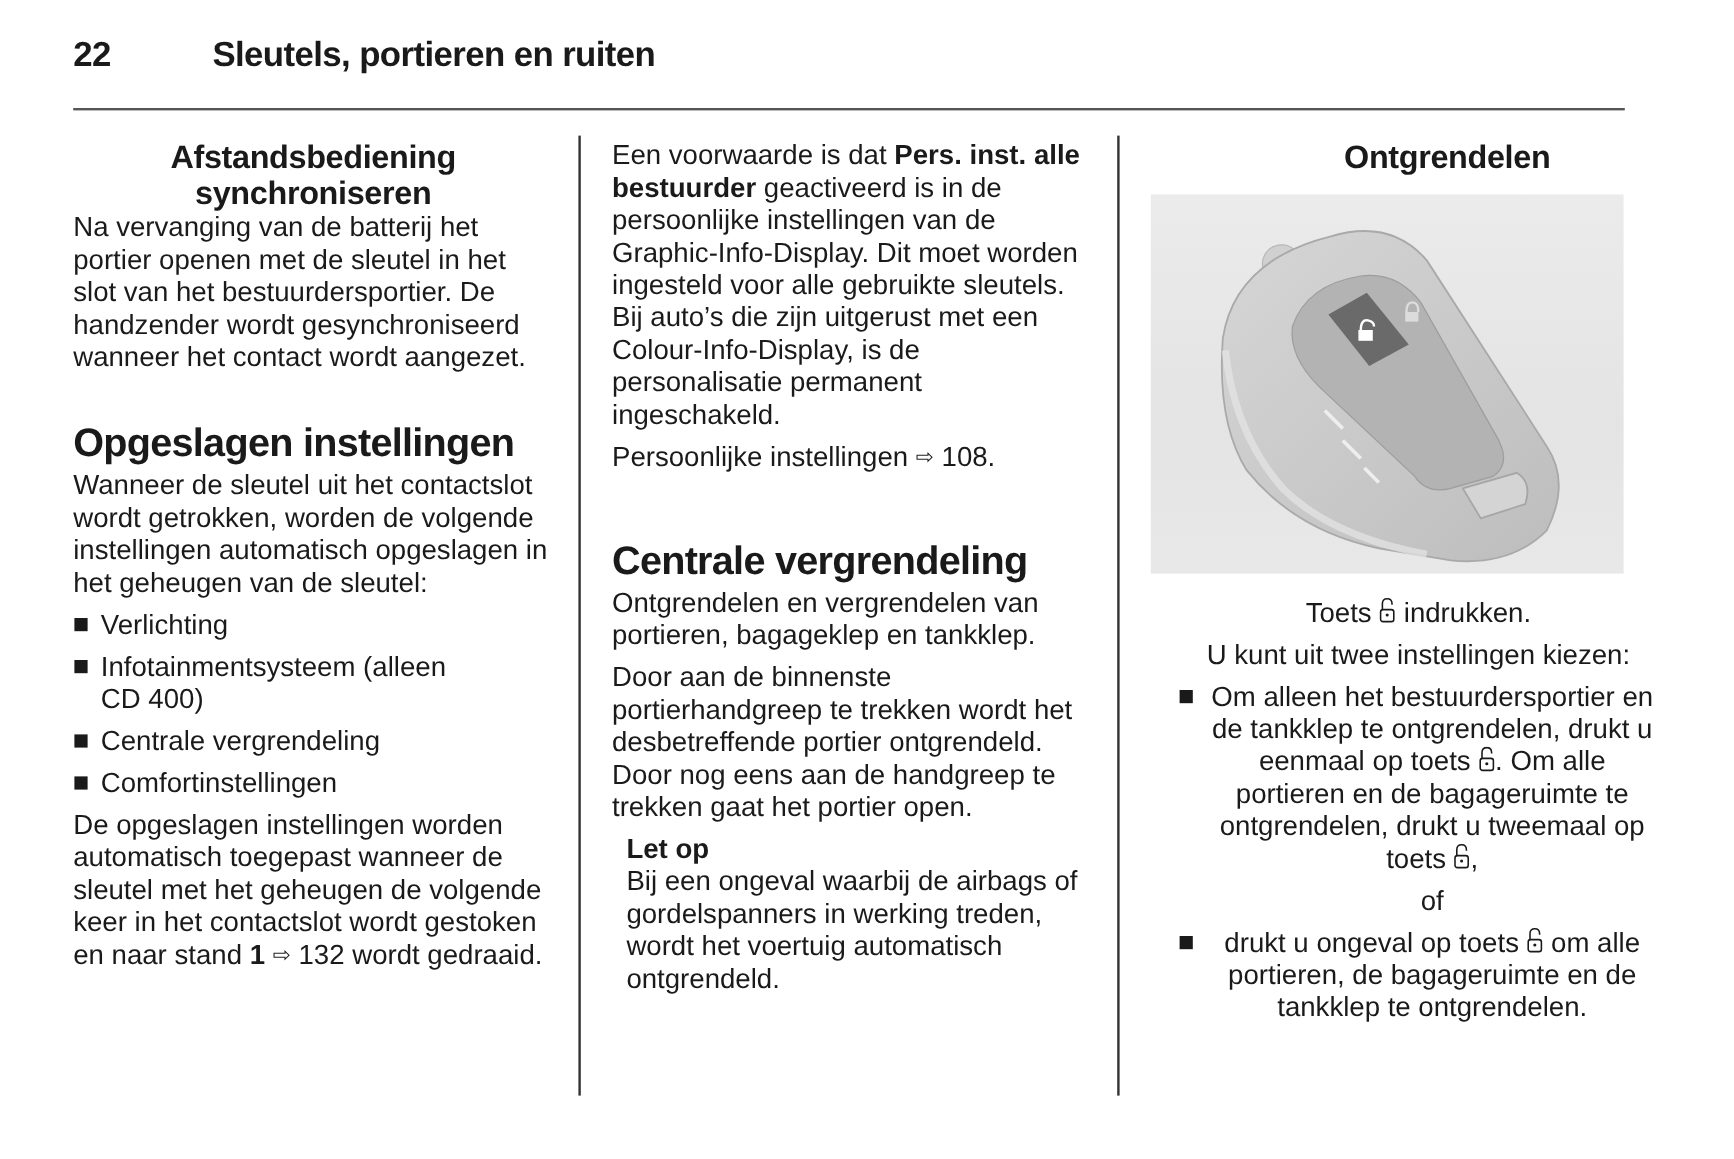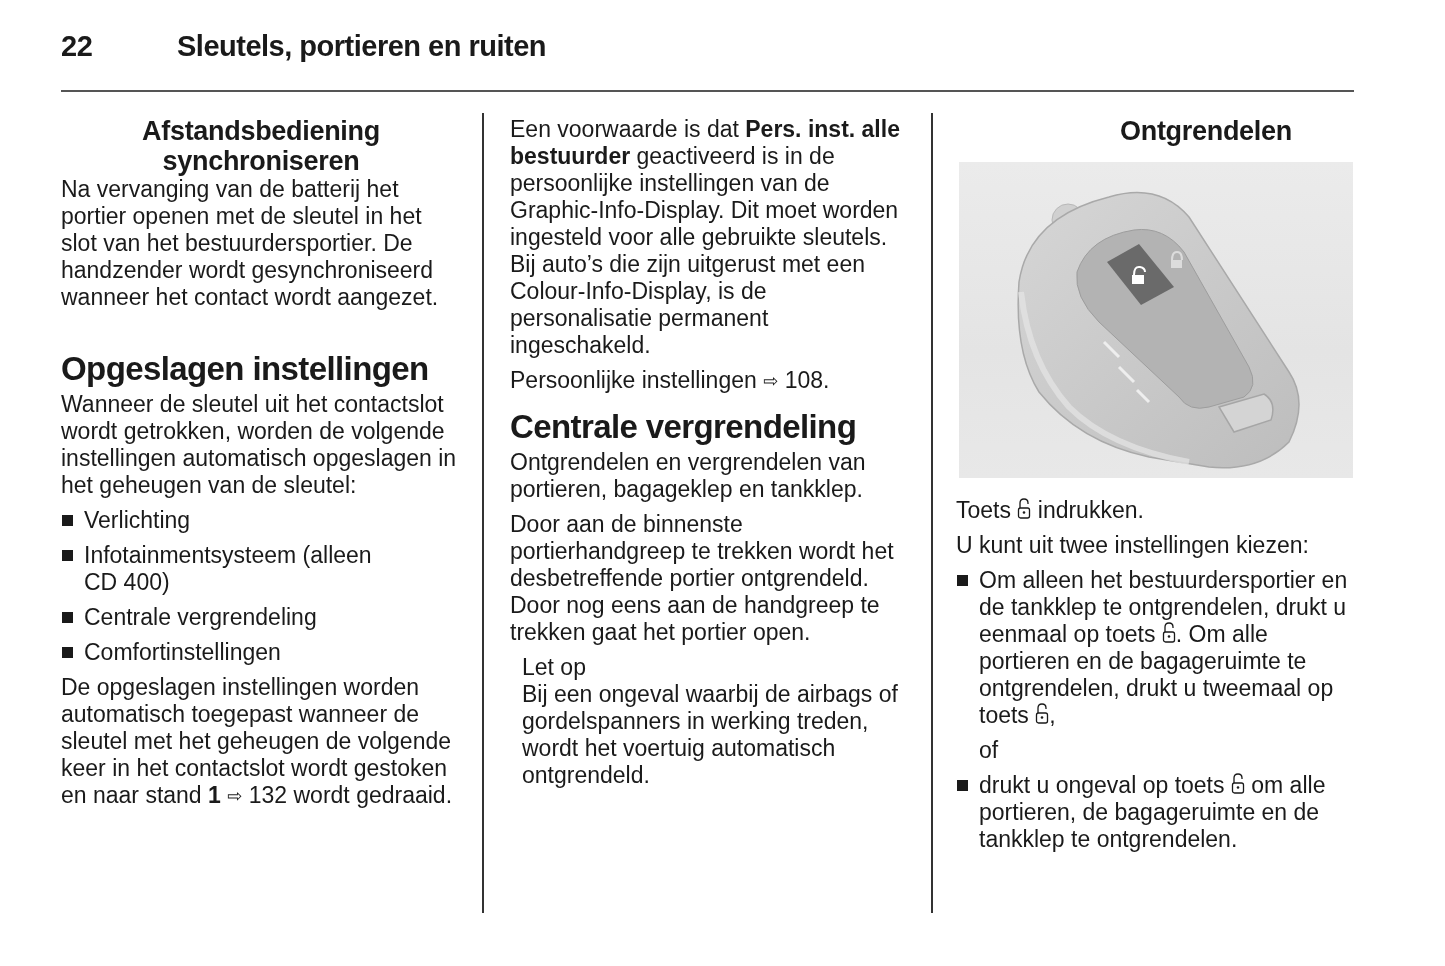--- a/index.html
+++ b/index.html
@@ -13,21 +13,21 @@
     .col { position: absolute; top: 116px; font-size: 23px; line-height: 27px; }
     .col p { margin: 0 0 8px 0; }
     .h2 { font-size: 27px; font-weight: bold; line-height: 30px; margin: 0; letter-spacing: -0.3px; text-align: center; }
     .h1 { font-size: 33px; font-weight: bold; line-height: 36px; margin: 0 0 4px 0; letter-spacing: -0.6px; }
     .bullets { list-style: none; margin: 0 0 8px 0; padding: 0; }
     .bullets li { position: relative; padding-left: 23px; margin-bottom: 8px; }
     .bullets li .sq { position: absolute; left: 1px; top: 8px; width: 11px; height: 11px; background: #1a1a1a; }
     .bold { font-weight: bold; }
     .arrow { display: inline-block; font-size: 18px; vertical-align: 1px; }
     .note { margin-left: 12px; }
-    .note-title { font-weight: normal; display: block; }
+    .note-title { font-weight: bold; display: block; }
     .lock { display: inline-block; vertical-align: -2px; width: 14px; height: 22px; }
     .figure { position: absolute; left: 959px; top: 162px; width: 394px; height: 316px;
               background: linear-gradient(180deg, #ebebeb 0%, #e4e4e4 60%, #e8e8e8 100%); }
   </style>
 </head>
 <body>
 
 <div class="page-header">
   <span class="page-number">22</span>
   <span class="page-title">Sleutels, portieren en ruiten</span>
@@ -57,21 +57,21 @@
     <span class="arrow">⇨</span>
     <span>132</span>
     <span>wordt gedraaid.</span>
   </p>
 </div>
 
 <div class="col" style="left:510px; width:400px;">
   <p>
     <span>Een voorwaarde is dat </span><span class="bold">Pers. inst. alle bestuurder</span><span> geactiveerd is in de persoonlijke instellingen van de Graphic-Info-Display. Dit moet worden ingesteld voor alle gebruikte sleutels. Bij auto’s die zijn uitgerust met een Colour-Info-Display, is de personalisatie permanent ingeschakeld.</span>
   </p>
-  <p style="margin-bottom:14px">
+  <p style="margin-bottom:54px">
     <span>Persoonlijke instellingen </span><span class="arrow">⇨</span>
     <span>108.</span>
   </p>
   <div class="h1">Centrale vergrendeling</div>
   <p>Ontgrendelen en vergrendelen van portieren, bagageklep en tankklep.</p>
   <p>Door aan de binnenste portierhandgreep te trekken wordt het desbetreffende portier ontgrendeld. Door nog eens aan de handgreep te trekken gaat het portier open.</p>
   <div class="note">
     <span class="note-title">Let op</span>
     <span>Bij een ongeval waarbij de airbags of gordelspanners in werking treden, wordt het voertuig automatisch ontgrendeld.</span>
   </div>
@@ -107,21 +107,21 @@
     <path d="M213,98 Q213,90 218,90 Q223,90 223,98" fill="none" stroke="#dcdcdc" stroke-width="2"></path>
 
     <path d="M260,245 L305,232 Q318,240 312,258 L275,270 Z" fill="#d4d4d4" stroke="#a6a6a6" stroke-width="1.5"></path>
 
     <line x1="145" y1="180" x2="160" y2="195" stroke="#eeeeee" stroke-width="3"></line>
     <line x1="160" y1="205" x2="175" y2="220" stroke="#eeeeee" stroke-width="3"></line>
     <line x1="178" y1="228" x2="190" y2="240" stroke="#eeeeee" stroke-width="3"></line>
   </svg>
 </div>
 
-<div class="col" style="left:956px; top:497px; width:400px;">
+<div class="col" style="left:982px; top:497px; width:400px;text-align:center;">
   <p>
     <span>Toets </span><svg class="lock" viewBox="0 0 14 22">
         <path d="M3,10 V5 Q3,1 7,1 Q11,1 11,5 V6" fill="none" stroke="#1a1a1a" stroke-width="1.3"></path>
         <rect x="1.5" y="10" width="11" height="10" rx="2" fill="none" stroke="#1a1a1a" stroke-width="1.3"></rect>
         <circle cx="7" cy="14.5" r="1.3" fill="#1a1a1a"></circle>
       </svg><span> indrukken.</span>
   </p>
   <p>U kunt uit twee instellingen kiezen:</p>
   <ul class="bullets">
     <li><span class="sq"></span><span>Om alleen het bestuurdersportier en de tankklep te ontgrendelen, drukt u eenmaal op toets </span><svg class="lock" viewBox="0 0 14 22">

